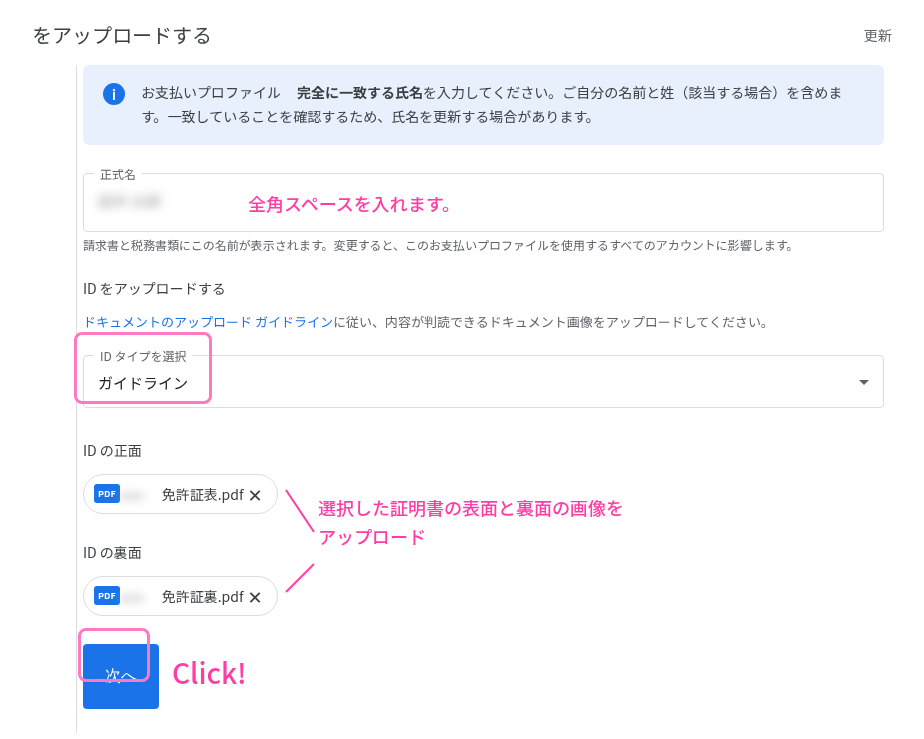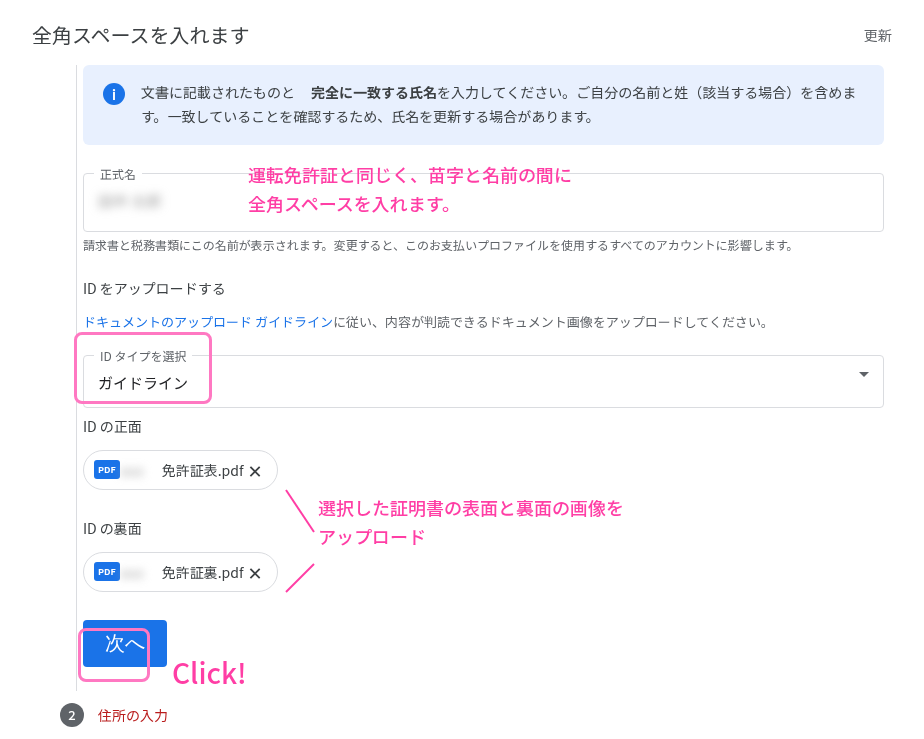--- a/index.html
+++ b/index.html
@@ -101,23 +101,24 @@
     }
     .link {
       color: #1a73e8;
       text-decoration: none;
     }
     .select-group {
       border: 1px solid #dadce0;
       border-radius: 4px;
       position: relative;
       padding: 16px 14px 14px 14px;
-      margin-bottom: 8px;
+      margin-bottom: 32px;
       display: flex;
       justify-content: space-between;
+      align-items: center;
     }
     .select-value {
       font-size: 15px;
       color: #202124;
     }
     .dropdown-arrow {
       width: 0; height: 0;
       border-left: 5px solid transparent;
       border-right: 5px solid transparent;
       border-top: 5px solid #5f6368;
@@ -152,22 +153,22 @@
       font-size: 18px;
       color: #3c4043;
       cursor: pointer;
       padding: 0 4px;
       font-weight: 300;
     }
     .next-btn {
       background: #1a73e8;
       color: #fff;
       border: none;
-      padding: 10px 22px;
-      font-size: 20px;
+      padding: 22px 22px;
+      font-size: 16px;
       border-radius: 4px;
       cursor: pointer;
       margin-bottom: 24px;
     }
     .step-row {
       display: flex;
       align-items: center;
       gap: 14px;
       padding: 12px 0 12px 0;
       margin-left: -16px;
@@ -208,30 +209,30 @@
       position: absolute;
       stroke: #ff3ea5;
       pointer-events: none;
       z-index: 9;
     }
   </style>
 </head>
 <body>
 
 <div class="header">
-  <div class="header-title">全角スペースを入れます</div>
+  <div class="header-title">をアップロードする</div>
   <div class="header-link">更新</div>
 </div>
 
 <div class="content">
 
   <div class="info-box">
     <div class="info-icon">i</div>
     <div class="info-text">
-      <span>文書に記載されたものと</span><span class="bold">完全に一致する氏名</span><span>を入力してください。ご自分の名前と姓（該当する場合）を含めます。一致していることを確認するため、氏名を更新する場合があります。</span>
+      <span>お支払いプロファイル</span><span class="bold">完全に一致する氏名</span><span>を入力してください。ご自分の名前と姓（該当する場合）を含めます。一致していることを確認するため、氏名を更新する場合があります。</span>
     </div>
   </div>
 
   <div class="field-group">
     <div class="field-label">正式名</div>
     <div class="field-value blurred">田中 太郎</div>
   </div>
   <div class="helper-text">請求書と税務書類にこの名前が表示されます。変更すると、このお支払いプロファイルを使用するすべてのアカウントに影響します。</div>
 
   <div class="section-label">ID をアップロードする</div>
@@ -269,21 +270,21 @@
 
 <div class="step-row" style="margin-left:60px;">
   <div class="step-badge">2</div>
   <div class="step-label">住所の入力</div>
 </div>
 
 <div class="annot-box" style="left:74px; top:332px; width:138px; height:72px;"></div>
 <div class="annot-box" style="left:78px; top:628px; width:72px; height:54px;"></div>
 
 <div class="annot" style="left:248px; top:160px;">
-  <span>運転免許証と同じく、苗字と名前の間に</span><br>
+  <br>
   <span>全角スペースを入れます。</span>
 </div>
 <div class="annot" style="left:318px; top:493px;">
   <span>選択した証明書の表面と裏面の画像を</span><br>
   <span>アップロード</span>
 </div>
 <div class="annot" style="left:172px; top:650px; font-size:28px;">
   <span>Click!</span>
 </div>
 

